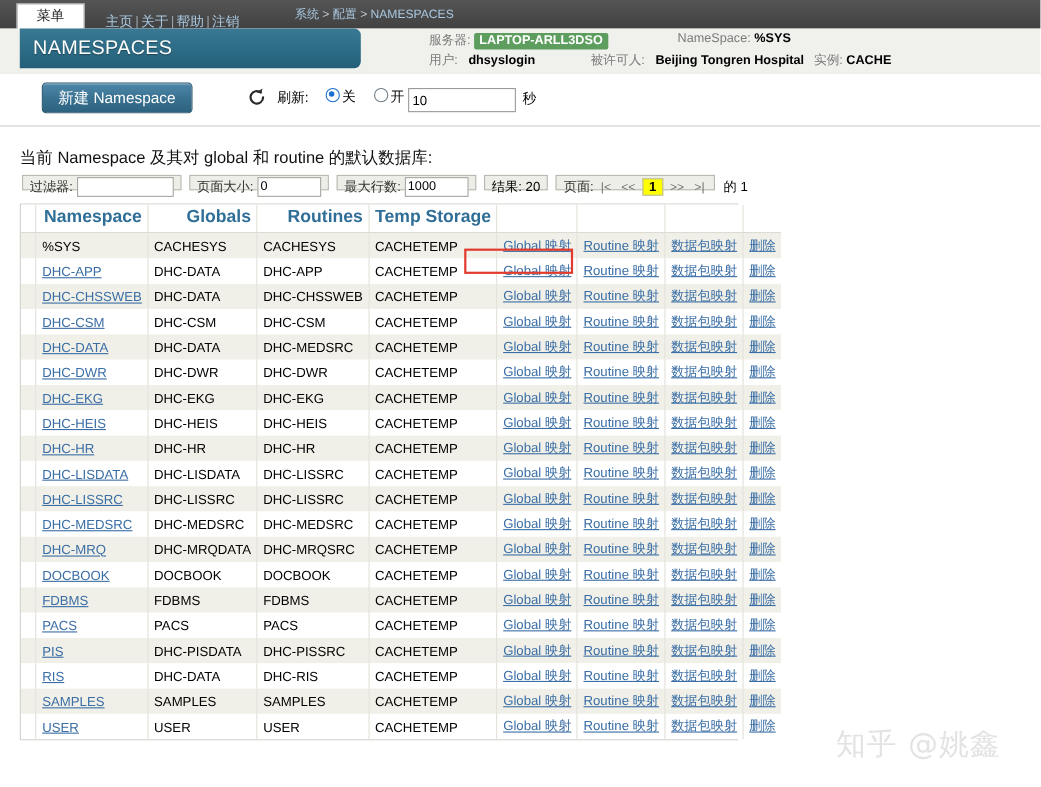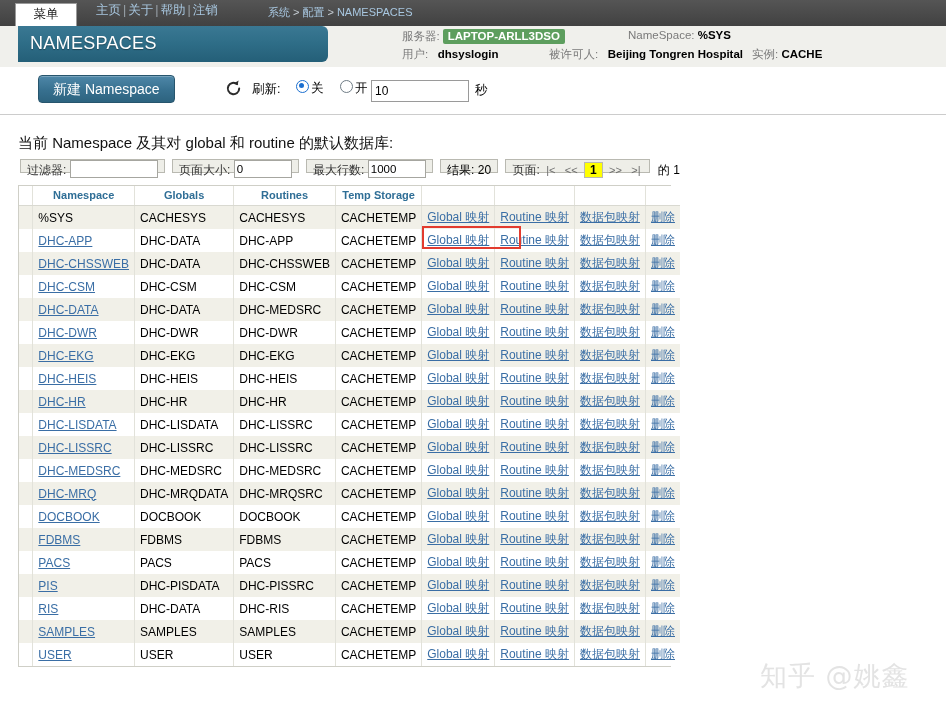--- a/index.html
+++ b/index.html
@@ -33,21 +33,21 @@
     border: 1px solid #9a9a9a;
     color: #222;
     font-size: 12.5px;
     line-height: 20px;
     text-align: center;
     cursor: pointer;
     box-sizing: border-box;
   }
   .navlinks {
     position: absolute;
-    left: 96px; top: 2px;
+    left: 96px; top: 12px;
     font-size: 12.5px;
     color: #cfd8df;
     white-space: nowrap;
   }
   .navlinks a {
     color: #a8c7e0;
     text-decoration: none;
     cursor: pointer;
   }
   .navlinks .sep { color: #9aa3aa; padding: 0 2px; }
@@ -83,21 +83,20 @@
     font-size: 18px;
     letter-spacing: 0.3px;
     text-shadow: 0 1px 1px rgba(0,0,0,.35);
   }
   .meta {
     position: absolute;
     top: 4px;
     font-size: 11.5px;
     white-space: nowrap;
     color: #555;
-    margin-left: 12px;
   }
   .meta .lbl { color: #7a7a7a; }
   .meta .val { color: #000; font-weight: bold; }
   .meta-row1 { left: 390px; top: 3px; }
   .meta-row2 { left: 390px; top: 21px; }
   .server-chip {
     display: inline-block;
     background: #5d9e5e;
     color: #ffffff;
     font-weight: bold;
@@ -255,24 +254,24 @@
     border: 1px solid #cfcfc7;
     background: #ffffff;
     box-sizing: border-box;
   }
   table.grid {
     border-collapse: collapse;
     width: 100%;
     font-size: 12px;
   }
   table.grid th {
-    text-align: center;
+    text-align: right;
     font-weight: bold;
     color: #2f6e96;
-    font-size: 11px;
+    font-size: 16px;
     padding: 3px 5px 4px 5px;
     border-right: 1px solid #e2e2da;
     border-bottom: 1px solid #d9d9d1;
     background: #ffffff;
     white-space: nowrap;
   }
   table.grid td {
     padding: 3px 5px;
     border-right: 1px solid #e2e2da;
     white-space: nowrap;

